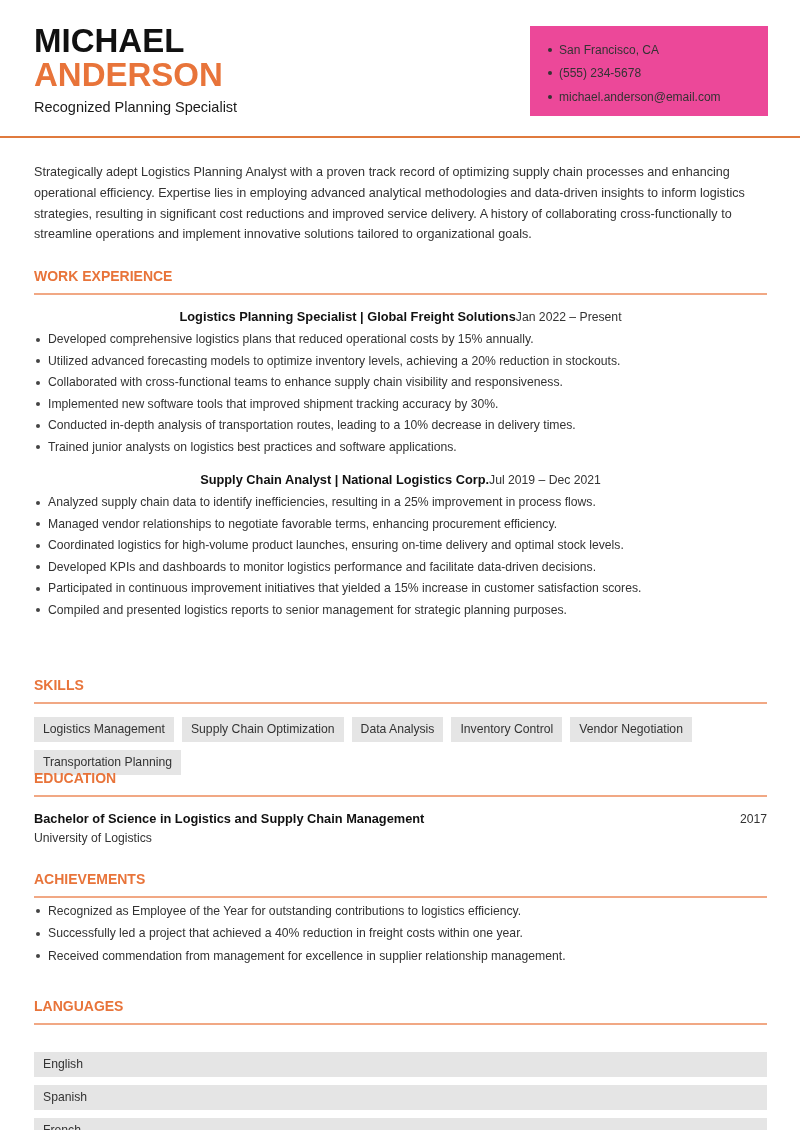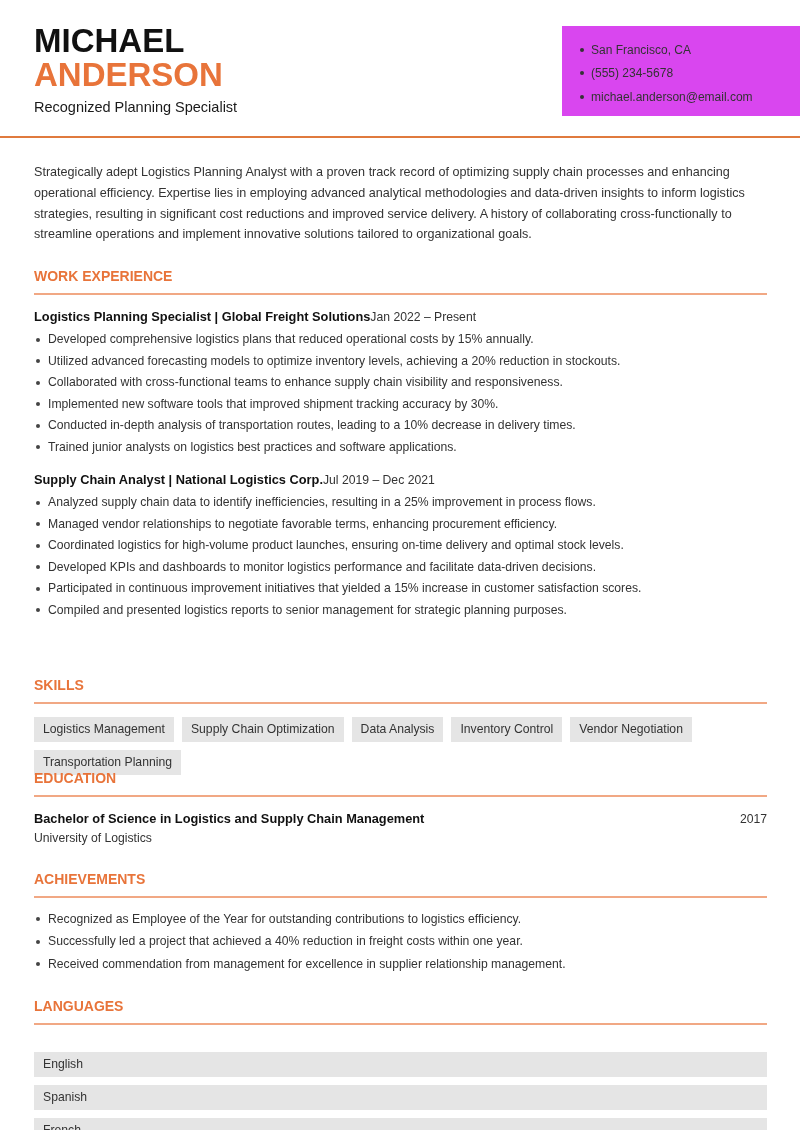--- a/index.html
+++ b/index.html
@@ -4,32 +4,32 @@
 <style>
   * { box-sizing: border-box; margin: 0; padding: 0; }
   html, body { width: 800px; height: 1130px; background: #ffffff; }
   body { font-family: "Liberation Sans", sans-serif; color: #2a2a2a; position: relative; overflow: hidden; }
 
   .header { position: relative; height: 138px; border-bottom: 2px solid #e07a3e; }
   .name-first { position: absolute; left: 34px; top: 22px; font-size: 33px; font-weight: 700; color: #111111; letter-spacing: 0px; line-height: 38px; }
   .name-last { position: absolute; left: 34px; top: 56px; font-size: 33px; font-weight: 700; color: #e8743a; line-height: 38px; }
   .title { position: absolute; left: 34px; top: 99px; font-size: 14.5px; color: #1a1a1a; }
 
-  .contact { position: absolute; left: 562px; top: 26px; width: 238px; height: 90px; background: #d946ef; padding: 12px 0 0 18px; }
+  .contact { position: absolute; left: 530px; top: 26px; width: 238px; height: 90px; background: #ec4899; padding: 12px 0 0 18px; }
   .contact li { list-style: none; font-size: 12px; color: #333; height: 23.5px; line-height: 18px; display: flex; align-items: center; }
   .contact li .dot { width: 4px; height: 4px; background: #333; border-radius: 50%; margin-right: 7px; flex: none; }
 
   .content { position: absolute; left: 34px; top: 162px; width: 733px; }
   .summary { font-size: 12.6px; line-height: 20.8px; color: #333; }
 
   .section { position: absolute; left: 34px; width: 733px; }
   .sec-title { font-size: 14px; font-weight: 700; color: #e8743a; height: 18px; line-height: 18px; }
   .sec-rule { height: 2px; background: #f1a884; margin-top: 8px; }
 
-  .job-head { display: flex; justify-content: flex-start; font-size: 12.8px; height: 18px; line-height: 18px; }
+  .job-head { display: flex; justify-content: center; font-size: 12.8px; height: 18px; line-height: 18px; }
   .job-title { font-weight: 700; color: #111; }
   .job-date { color: #333; font-size: 12.2px; }
 
   ul.bullets { list-style: none; }
   ul.bullets li { font-size: 12.2px; color: #333; height: 21.5px; line-height: 21.5px; display: flex; align-items: center; padding-left: 2px; }
   ul.bullets li .dot { width: 4px; height: 4px; background: #444; border-radius: 50%; margin-right: 8px; flex: none; }
 
   .tags { display: flex; flex-wrap: wrap; gap: 8px 8px; }
   .tag { background: #e5e5e5; font-size: 12.2px; color: #333; height: 25px; line-height: 25px; padding: 0 9px; }
 
@@ -158,21 +158,21 @@
       <span class="edu-degree">Bachelor of Science in Logistics and Supply Chain Management</span>
       <span class="edu-year">2017</span>
     </div>
     <div class="edu-school">University of Logistics</div>
   </div>
 </div>
 
 <div class="section" style="top:870px;">
   <div class="sec-title">ACHIEVEMENTS</div>
   <div class="sec-rule"></div>
-  <ul class="bullets" style="margin-top:10px;">
+  <ul class="bullets" style="margin-top:2px;">
     <li style="height:22.5px;">
         <span class="dot"></span>
         <span>Recognized as Employee of the Year for outstanding contributions to logistics efficiency.</span>
       </li>
     <li style="height:22.5px;">
         <span class="dot"></span>
         <span>Successfully led a project that achieved a 40% reduction in freight costs within one year.</span>
       </li>
     <li style="height:22.5px;">
         <span class="dot"></span>

